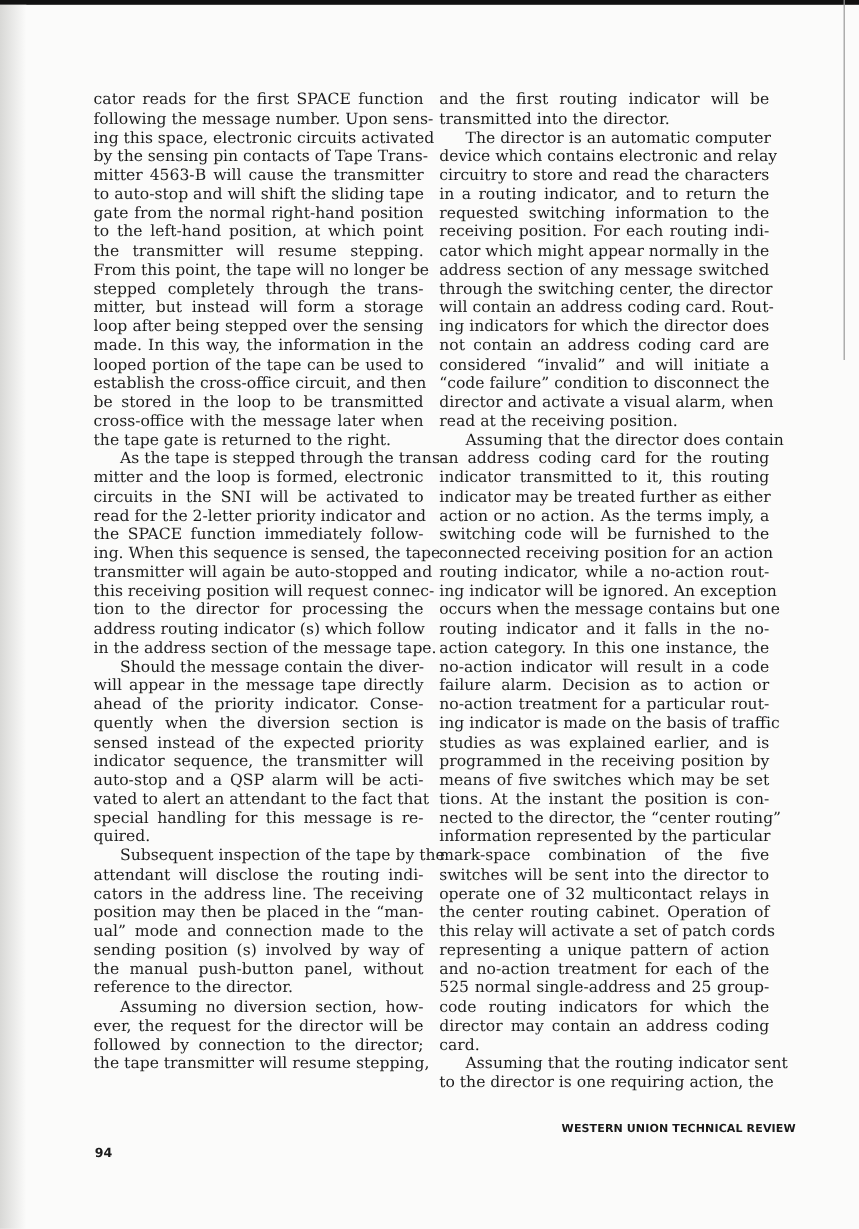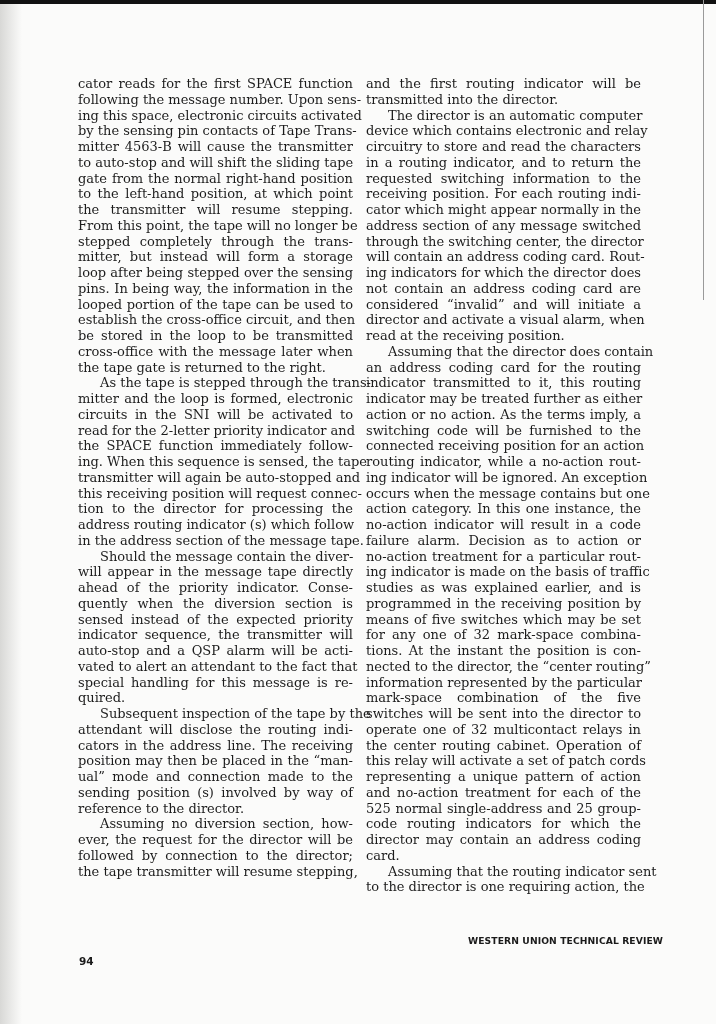--- a/index.html
+++ b/index.html
@@ -65,21 +65,21 @@
     <span class="line">by the sensing pin contacts of Tape Trans-</span>
     <span class="line">mitter 4563-B will cause the transmitter</span>
     <span class="line">to auto-stop and will shift the sliding tape</span>
     <span class="line">gate from the normal right-hand position</span>
     <span class="line">to the left-hand position, at which point</span>
     <span class="line">the transmitter will resume stepping.</span>
     <span class="line">From this point, the tape will no longer be</span>
     <span class="line">stepped completely through the trans-</span>
     <span class="line">mitter, but instead will form a storage</span>
     <span class="line">loop after being stepped over the sensing</span>
-    <span class="line">pins. In being way, the information in the</span>
+    <span class="line">made. In this way, the information in the</span>
     <span class="line">looped portion of the tape can be used to</span>
     <span class="line">establish the cross-office circuit, and then</span>
     <span class="line">be stored in the loop to be transmitted</span>
     <span class="line">cross-office with the message later when</span>
     <span class="line last">the tape gate is returned to the right.</span>
     <span class="line indent">As the tape is stepped through the trans-</span>
     <span class="line">mitter and the loop is formed, electronic</span>
     <span class="line">circuits in the SNI will be activated to</span>
     <span class="line">read for the 2-letter priority indicator and</span>
     <span class="line">the SPACE function immediately follow-</span>
@@ -98,20 +98,21 @@
     <span class="line">auto-stop and a QSP alarm will be acti-</span>
     <span class="line">vated to alert an attendant to the fact that</span>
     <span class="line">special handling for this message is re-</span>
     <span class="line last">quired.</span>
     <span class="line indent">Subsequent inspection of the tape by the</span>
     <span class="line">attendant will disclose the routing indi-</span>
     <span class="line">cators in the address line. The receiving</span>
     <span class="line">position may then be placed in the “man-</span>
     <span class="line">ual” mode and connection made to the</span>
     <span class="line">sending position (s) involved by way of</span>
+    <span class="line">the manual push-button panel, without</span>
     <span class="line last">reference to the director.</span>
     <span class="line indent">Assuming no diversion section, how-</span>
     <span class="line">ever, the request for the director will be</span>
     <span class="line">followed by connection to the director;</span>
     <span class="line">the tape transmitter will resume stepping,</span>
   </div>
 <div class="column col-right" id="col-right">
     <span class="line">and the first routing indicator will be</span>
     <span class="line last">transmitted into the director.</span>
     <span class="line indent">The director is an automatic computer</span>
@@ -120,41 +121,42 @@
     <span class="line">in a routing indicator, and to return the</span>
     <span class="line">requested switching information to the</span>
     <span class="line">receiving position. For each routing indi-</span>
     <span class="line">cator which might appear normally in the</span>
     <span class="line">address section of any message switched</span>
     <span class="line">through the switching center, the director</span>
     <span class="line">will contain an address coding card. Rout-</span>
     <span class="line">ing indicators for which the director does</span>
     <span class="line">not contain an address coding card are</span>
     <span class="line">considered “invalid” and will initiate a</span>
+    <span class="line">“code failure” condition to disconnect the</span>
     <span class="line">director and activate a visual alarm, when</span>
     <span class="line last">read at the receiving position.</span>
     <span class="line indent">Assuming that the director does contain</span>
     <span class="line">an address coding card for the routing</span>
     <span class="line">indicator transmitted to it, this routing</span>
     <span class="line">indicator may be treated further as either</span>
     <span class="line">action or no action. As the terms imply, a</span>
     <span class="line">switching code will be furnished to the</span>
     <span class="line">connected receiving position for an action</span>
     <span class="line">routing indicator, while a no-action rout-</span>
     <span class="line">ing indicator will be ignored. An exception</span>
     <span class="line">occurs when the message contains but one</span>
+    <span class="line">routing indicator and it falls in the no-</span>
     <span class="line">action category. In this one instance, the</span>
     <span class="line">no-action indicator will result in a code</span>
     <span class="line">failure alarm. Decision as to action or</span>
     <span class="line">no-action treatment for a particular rout-</span>
     <span class="line">ing indicator is made on the basis of traffic</span>
     <span class="line">studies as was explained earlier, and is</span>
     <span class="line">programmed in the receiving position by</span>
     <span class="line">means of five switches which may be set</span>
-    <span class="line">for any one of 32 mark-space combina-</span>
     <span class="line">tions. At the instant the position is con-</span>
     <span class="line">nected to the director, the “center routing”</span>
     <span class="line">information represented by the particular</span>
     <span class="line">mark-space combination of the five</span>
     <span class="line">switches will be sent into the director to</span>
     <span class="line">operate one of 32 multicontact relays in</span>
     <span class="line">the center routing cabinet. Operation of</span>
     <span class="line">this relay will activate a set of patch cords</span>
     <span class="line">representing a unique pattern of action</span>
     <span class="line">and no-action treatment for each of the</span>

